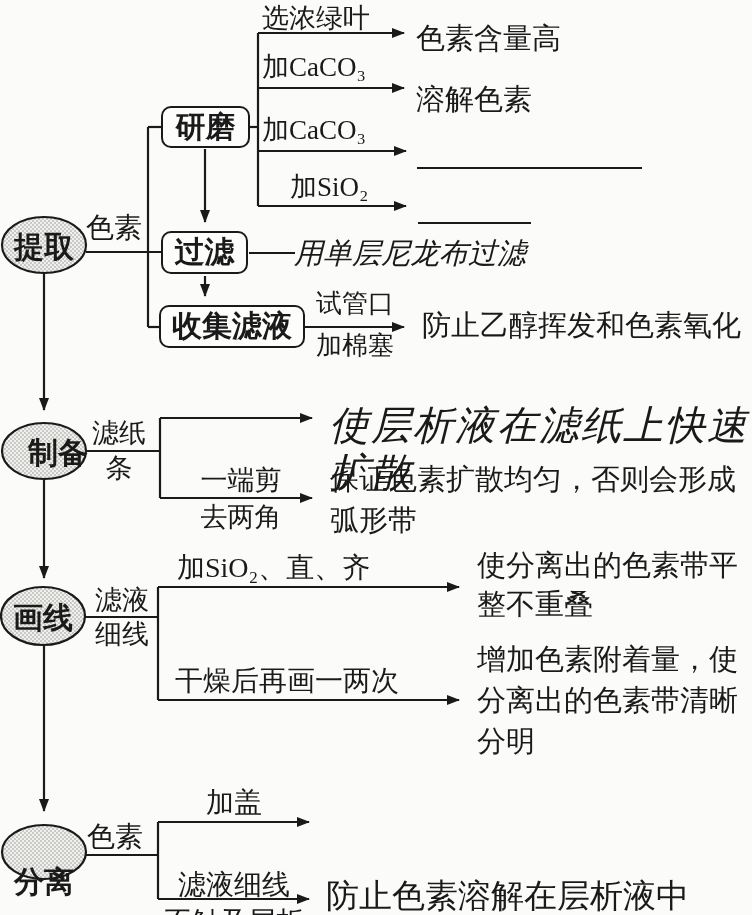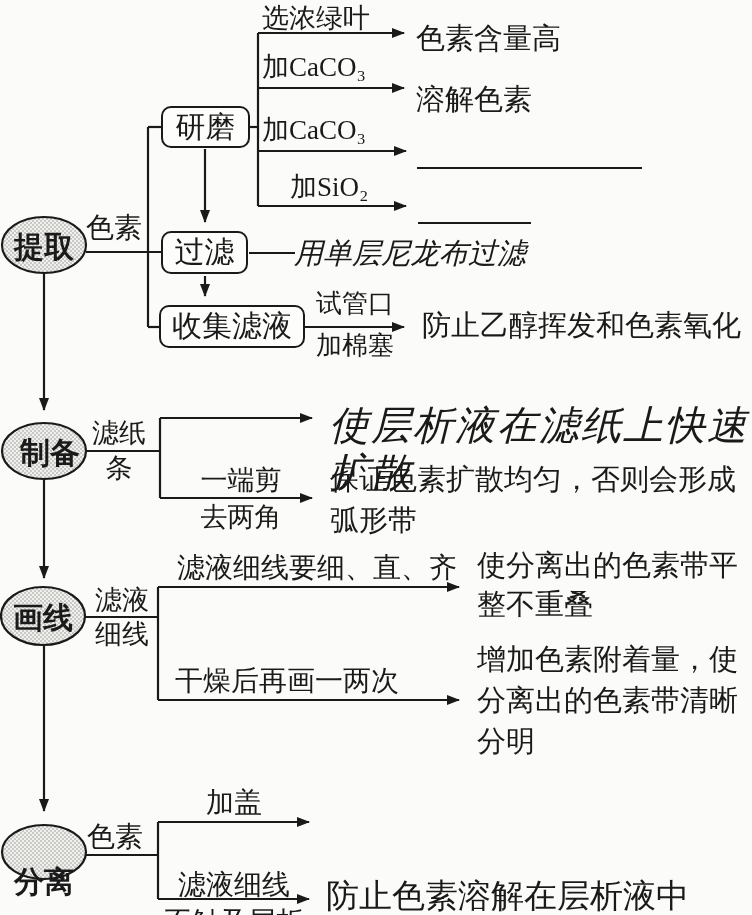--- a/index.html
+++ b/index.html
@@ -8,21 +8,21 @@
     background:#fbfbf9;overflow:hidden;
     font-family:"Liberation Serif","DejaVu Serif",serif;color:#1a1a1a;
   }
   #wires{position:absolute;left:0;top:0;width:752px;height:915px;}
   .t{position:absolute;white-space:pre-line;line-height:1.18;color:#1a1a1a;}
   .c{text-align:center;}
   .node-label{font-weight:bold;font-size:30px;text-align:center;}
   .box{
     position:absolute;border:2.5px solid #1a1a1a;border-radius:10px;
     background:#fdfdfc;display:flex;align-items:center;justify-content:center;
-    font-weight:normal;box-sizing:border-box;
+    font-weight:bold;box-sizing:border-box;
   }
 </style>
 </head>
 <body>
 
 <div id="canvas">
 
   <svg id="wires" viewBox="0 0 752 915">
     <defs>
       <marker id="ah" markerUnits="userSpaceOnUse" markerWidth="13" markerHeight="11" viewBox="0 0 13 11" refX="12" refY="5.5" orient="auto">
@@ -80,21 +80,21 @@
 
     <g stroke="#1a1a1a" stroke-width="2.2" fill="url(#dots)">
       <ellipse cx="44" cy="245" rx="42" ry="28"></ellipse>
       <ellipse cx="44" cy="451" rx="42" ry="28"></ellipse>
       <ellipse cx="43" cy="616" rx="42" ry="29"></ellipse>
       <ellipse cx="44" cy="852" rx="42" ry="27"></ellipse>
     </g>
   </svg>
 
   <div class="t node-label" style="left:2px;top:229px;width:84px;">提取</div>
-  <div class="t node-label" style="left:8px;top:435px;width:84px;">制备</div>
+  <div class="t node-label" style="left:16px;top:435px;width:84px;">制备</div>
   <div class="t node-label" style="left:1px;top:600px;width:84px;">画线</div>
   <div class="t node-label" style="left:2px;top:864px;width:84px;">分离</div>
 
   <div class="box" style="left:161px;top:106px;width:89px;height:42px;font-size:30px;">研磨</div>
   <div class="box" style="left:161px;top:231px;width:87px;height:43px;font-size:30px;">过滤</div>
   <div class="box" style="left:159px;top:305px;width:146px;height:43px;font-size:30px;">收集滤液</div>
 
   <div class="t c" style="left:84px;top:211px;width:60px;font-size:28px;">色素</div>
   <div class="t c" style="left:86px;top:416px;width:66px;font-size:27px;line-height:35px;">滤纸
 条</div>
@@ -114,21 +114,21 @@
   <div class="t c" style="left:313px;top:283px;width:84px;font-size:26px;line-height:42px;">试管口
 加棉塞</div>
   <div class="t" style="left:422px;top:308px;font-size:29px;">防止乙醇挥发和色素氧化</div>
 
   <div class="t c" style="left:186px;top:462px;width:110px;font-size:27px;line-height:37px;">一端剪
 去两角</div>
   <div class="t" style="left:329px;top:402px;font-size:40px;letter-spacing:2px;font-style:italic;">使层析液在滤纸上快速扩散</div>
   <div class="t" style="left:330px;top:459px;font-size:29px;line-height:41px;">保证色素扩散均匀，否则会形成
 弧形带</div>
 
-  <div class="t" style="left:177px;top:551px;font-size:28px;">滤液细线要细、直、齐</div>
+  <div class="t" style="left:177px;top:551px;font-size:28px;">加SiO₂、直、齐</div>
   <div class="t" style="left:175px;top:664px;font-size:28px;">干燥后再画一两次</div>
   <div class="t" style="left:477px;top:546px;font-size:29px;line-height:39px;">使分离出的色素带平
 整不重叠</div>
   <div class="t" style="left:477px;top:639px;font-size:29px;line-height:41px;">增加色素附着量，使
 分离出的色素带清晰
 分明</div>
 
   <div class="t" style="left:206px;top:786px;font-size:28px;">加盖</div>
   <div class="t c" style="left:156px;top:866px;width:156px;font-size:28px;line-height:37px;">滤液细线
 不触及层析液</div>

